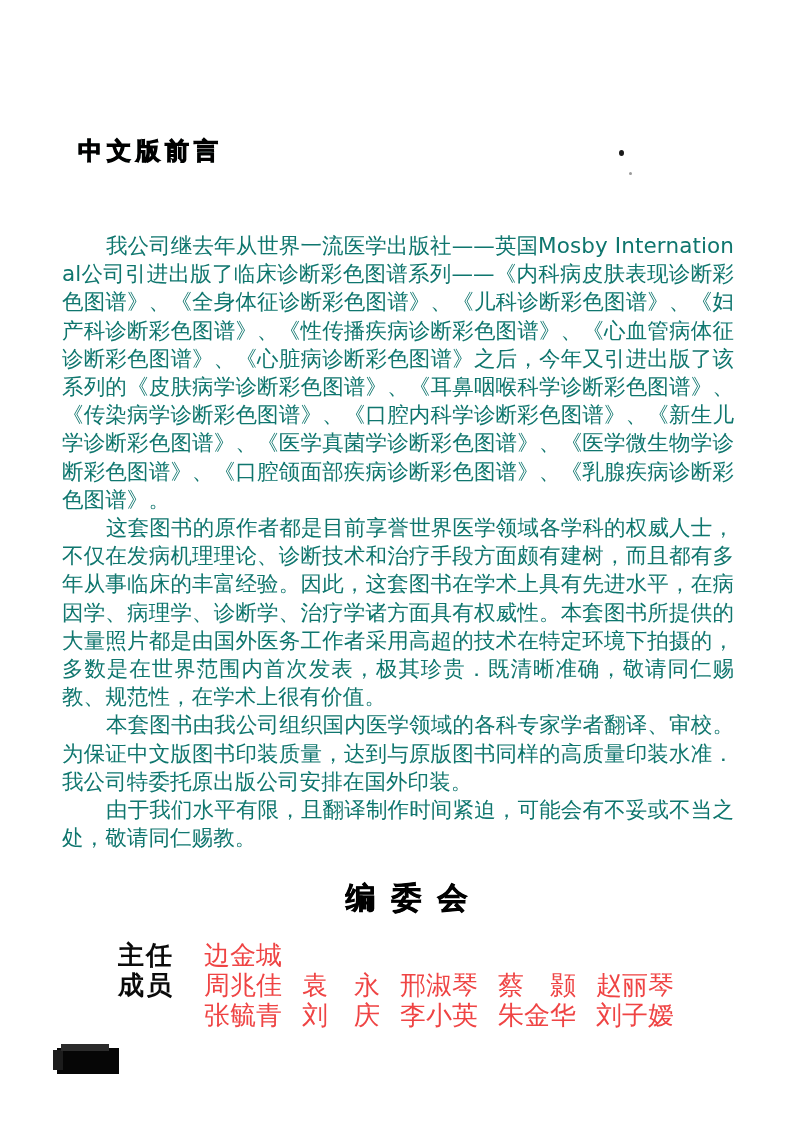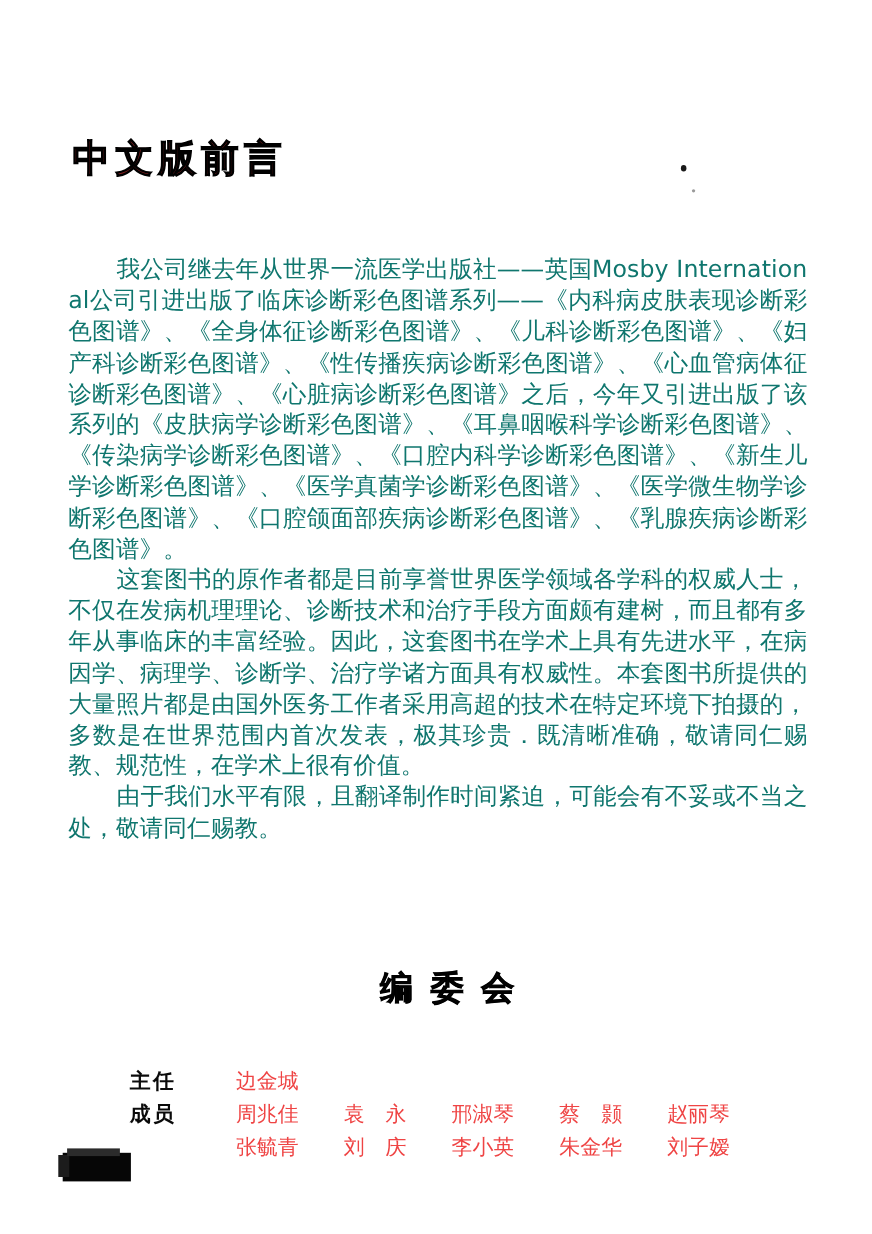--- a/index.html
+++ b/index.html
@@ -24,26 +24,26 @@
 
   
   .title-block {
     position: absolute;
     left: 62px;
     top: 122px;
     width: 400px;
   }
   .doc-title {
     font-family: "DejaVu Serif", "Liberation Serif", serif;
-    font-size: 34px;
+    font-size: 24px;
     font-weight: 700;
     letter-spacing: 5px;
     line-height: 1.1;
-    color: #7f1d1d;
-    margin: 4px;
+    color: #0f766e;
+    margin: 16px;
     -webkit-text-stroke: 1.1px #000;
     white-space: nowrap;
   }
 
   
   .speck {
     position: absolute;
     background: #1a1a1a;
     border-radius: 50%;
   }
@@ -89,22 +89,21 @@
     padding-left: 16px;
     color: #0a0a0a;
     -webkit-text-stroke: 0.7px #000;
   }
 
   .board-rows {
     position: absolute;
     left: 118px;
     top: 938px;
     width: 600px;
-    font-size: 19px;
-    margin-top: 32px;
+    font-size: 26px;
   }
   .board-row {
     display: flex;
     align-items: baseline;
     height: 30px;
   }
   .row-label {
     width: 76px;
     flex: 0 0 76px;
     font-weight: 700;
@@ -159,20 +158,21 @@
   <div class="title-block">
     <h1 class="doc-title">中文版前言</h1>
   </div>
 
   <div class="speck speck-a"></div>
   <div class="speck speck-b"></div>
 
   <div class="body-copy">
     <p class="para indent">我公司继去年从世界一流医学出版社——英国Mosby International公司引进出版了临床诊断彩色图谱系列——《内科病皮肤表现诊断彩色图谱》、《全身体征诊断彩色图谱》、《儿科诊断彩色图谱》、《妇产科诊断彩色图谱》、《性传播疾病诊断彩色图谱》、《心血管病体征诊断彩色图谱》、《心脏病诊断彩色图谱》之后，今年又引进出版了该系列的《皮肤病学诊断彩色图谱》、《耳鼻咽喉科学诊断彩色图谱》、《传染病学诊断彩色图谱》、《口腔内科学诊断彩色图谱》、《新生儿学诊断彩色图谱》、《医学真菌学诊断彩色图谱》、《医学微生物学诊断彩色图谱》、《口腔颌面部疾病诊断彩色图谱》、《乳腺疾病诊断彩色图谱》。</p>
     <p class="para indent">这套图书的原作者都是目前享誉世界医学领域各学科的权威人士，不仅在发病机理理论、诊断技术和治疗手段方面颇有建树，而且都有多年从事临床的丰富经验。因此，这套图书在学术上具有先进水平，在病因学、病理学、诊断学、治疗学诸方面具有权威性。本套图书所提供的大量照片都是由国外医务工作者采用高超的技术在特定环境下拍摄的，多数是在世界范围内首次发表，极其珍贵．既清晰准确，敬请同仁赐教、规范性，在学术上很有价值。</p>
+    <p class="para indent">本套图书由我公司组织国内医学领域的各科专家学者翻译、审校。为保证中文版图书印装质量，达到与原版图书同样的高质量印装水准．我公司特委托原出版公司安排在国外印装。</p>
     <p class="para indent">由于我们水平有限，且翻译制作时间紧迫，可能会有不妥或不当之处，敬请同仁赐教。</p>
   </div>
 
   <div class="board-heading">
     <span>编委会</span>
   </div>
 
   <div class="board-rows">
 
     <div class="board-row">

